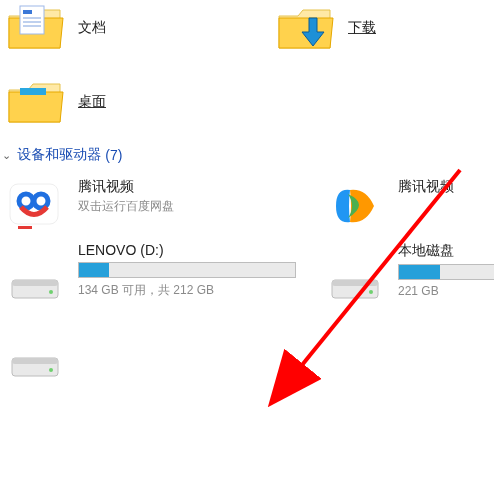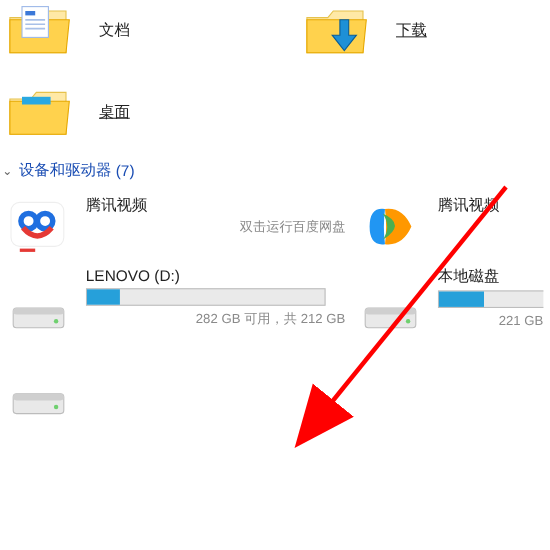--- a/index.html
+++ b/index.html
@@ -15,21 +15,20 @@
   }
   .row {
     display: flex;
     gap: 10px;
   }
   .folder-item {
     display: flex;
     align-items: center;
     width: 260px;
     padding: 4px 6px;
-    gap: 12px;
   }
   .folder-icon {
     width: 60px;
     height: 48px;
     margin-right: 12px;
     flex-shrink: 0;
   }
   .folder-label {
     font-size: 14px;
     color: #222;
@@ -69,21 +68,20 @@
   .device-title {
     font-size: 14px;
     color: #222;
     margin-bottom: 2px;
     white-space: nowrap;
   }
   .device-sub {
     font-size: 12px;
     color: #8a8a8a;
     white-space: nowrap;
-    text-align: right;
   }
   .drive-bar {
     width: 218px;
     height: 16px;
     border: 1px solid #bdbdbd;
     background: #eaeaea;
     margin: 4px 0 4px 0;
     position: relative;
   }
   .drive-bar.right { width: 140px; }
@@ -189,21 +187,21 @@
         <rect x="6" y="20" width="46" height="18" rx="3" fill="#e9e9e9" stroke="#bcbcbc"></rect>
         <rect x="6" y="20" width="46" height="6" rx="3" fill="#cfcfcf"></rect>
         <circle cx="45" cy="32" r="2" fill="#6fd06f"></circle>
       </svg>
     </span>
     <div class="device-info">
       <div class="device-title">LENOVO (D:)</div>
       <div class="drive-bar">
         <div class="drive-bar-fill" style="width:14%"></div>
       </div>
-      <div class="device-sub">282 GB 可用，共 212 GB</div>
+      <div class="device-sub">134 GB 可用，共 212 GB</div>
     </div>
   </div>
 
   <div class="device-item right">
     <span class="device-icon" style="margin-top:18px;">
       <svg viewBox="0 0 58 48">
         <rect x="6" y="20" width="46" height="18" rx="3" fill="#e9e9e9" stroke="#bcbcbc"></rect>
         <rect x="6" y="20" width="46" height="6" rx="3" fill="#cfcfcf"></rect>
         <circle cx="45" cy="32" r="2" fill="#6fd06f"></circle>
       </svg>

